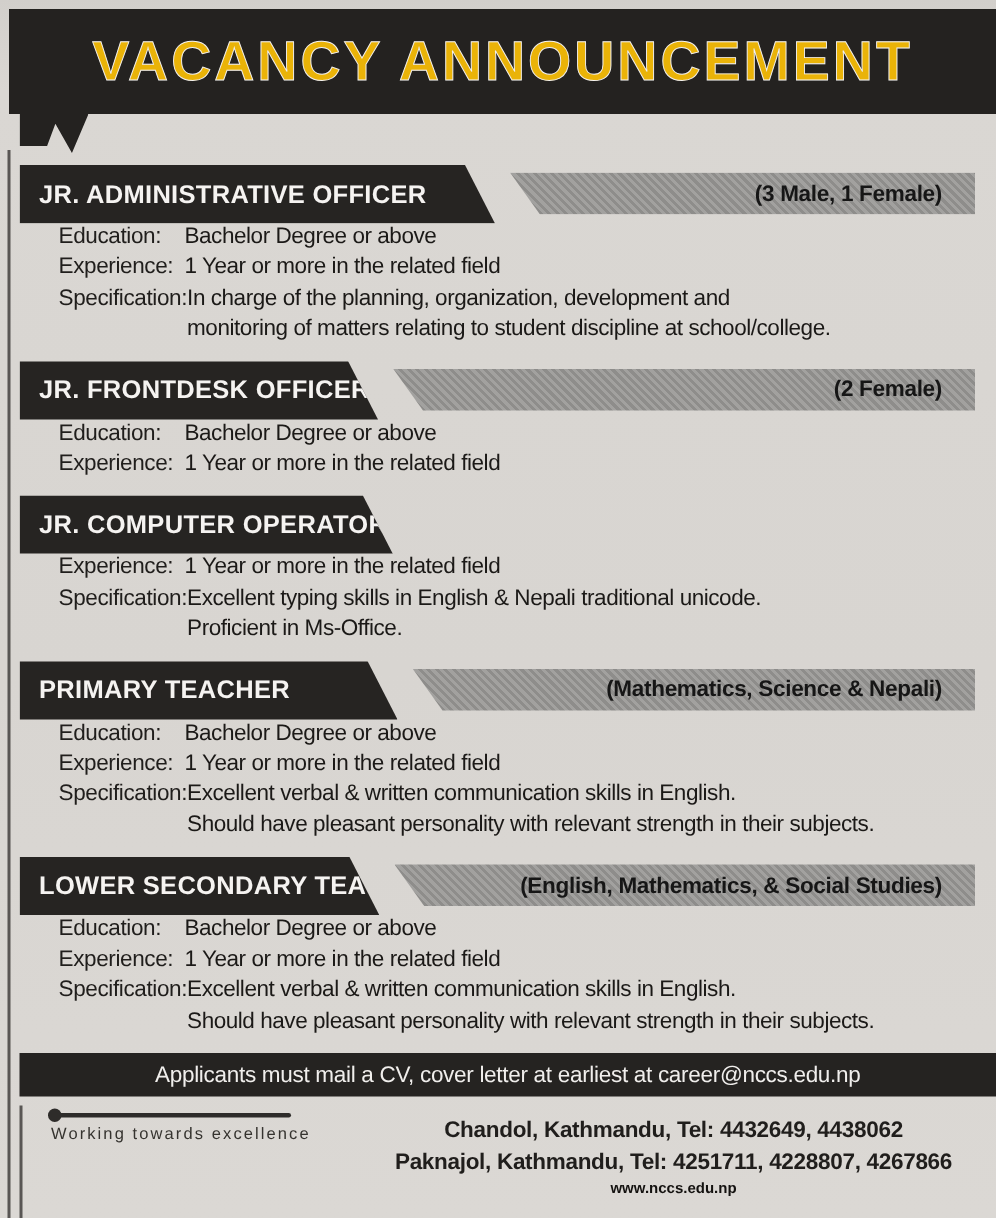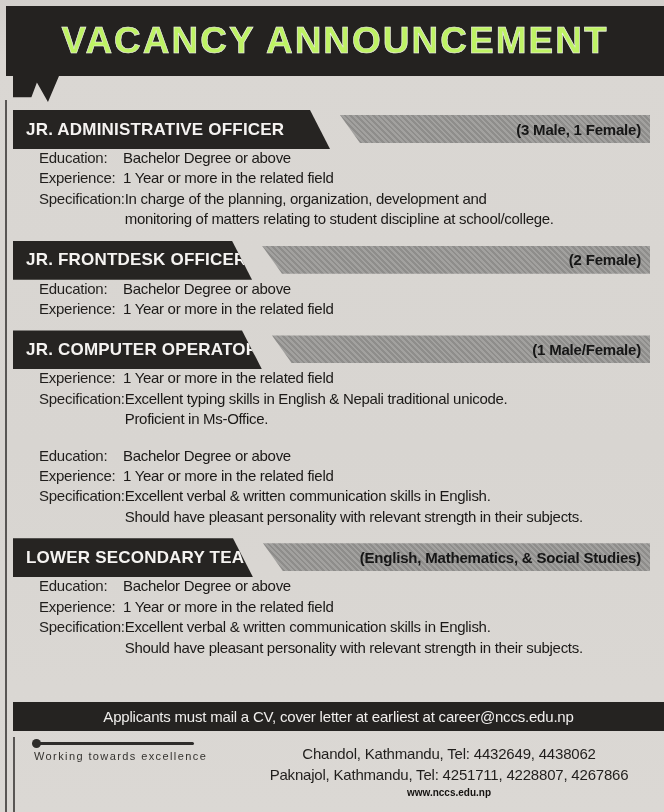--- a/index.html
+++ b/index.html
@@ -9,21 +9,21 @@
     font-family:"Liberation Sans", sans-serif; color:#1c1c1c;
     background:linear-gradient(180deg,#d2cfcb 0,#dad7d3 60px,#d8d5d1 55%,#dbd8d4 100%);
   }
 
   
   .topbar {
     position:absolute; top:6px; left:6px; right:0; height:70px;
     background:#242220; display:flex; align-items:center; justify-content:center;
   }
   .topbar .title {
-    color:#bef264; font-size:37px; font-weight:700; letter-spacing:2px;
+    color:#eab308; font-size:37px; font-weight:700; letter-spacing:2px;
     white-space:nowrap; -webkit-text-stroke:0.6px #f4f2f0;
   }
   .ribbon {
     position:absolute; top:76px; left:13px; width:46px; height:26px; background:#242220;
     clip-path:polygon(0 0, 100% 0, 76% 100%, 52% 25%, 40% 82%, 0 82%);
   }
   .rule-a { position:absolute; left:5px; top:100px; bottom:0; width:2px; background:rgba(45,43,41,.75); }
   .rule-b { position:absolute; left:13px; top:737px; bottom:0; width:2px; background:rgba(45,43,41,.75); }
 
   
@@ -40,21 +40,21 @@
     padding-left:13px; white-space:nowrap;
   }
   .hdr-gray {
     position:absolute; top:5px; height:28px; right:14px;
     background:repeating-linear-gradient(45deg,#a2a19f 0 2px,#8e8d8b 2px 4px);
     clip-path:polygon(0 0, 100% 0, 100% 100%, 20px 100%);
     display:flex; align-items:center; justify-content:flex-end;
   }
   .hdr-gray span {
     color:#161616; font-size:15px; font-weight:700; letter-spacing:-.2px;
-    padding-right:9px; white-space:nowrap;
+    padding-right:22px; white-space:nowrap;
   }
   .rows { padding-top:5px; }
   .row { display:flex; }
   .field-label {
     flex:0 0 123px; padding-left:39px; font-size:15px; line-height:20.4px;
     letter-spacing:-.25px; color:#201e1c;
   }
   .field-value {
     flex:1; font-size:15px; line-height:20.4px; letter-spacing:-.3px;
     color:#1b1917; white-space:pre;
@@ -75,21 +75,21 @@
     letter-spacing:6px; color:transparent; -webkit-text-stroke:2px #2e2c2a;
   }
   @supports not (-webkit-text-stroke: 1px #000) { .logo-text { color:#2e2c2a; } }
   .logo-rule { margin-top:1px; width:160px; height:3px; background:#2e2c2a; border-radius:2px; position:relative; }
   .logo-rule::before {
     content:""; position:absolute; left:-2px; top:-3px; width:9px; height:9px;
     border-radius:50%; background:#2e2c2a;
   }
   .logo-tagline { margin-top:5px; font-size:11px; letter-spacing:1.4px; color:#35332f; white-space:nowrap; }
   .footer-right { flex:1; text-align:center; padding-top:4px; padding-right:10px; }
-  .address-line { font-size:15px; font-weight:400; line-height:21px; letter-spacing:-.2px; color:#201e1c; white-space:nowrap; }
+  .address-line { font-size:15px; font-weight:700; line-height:21px; letter-spacing:-.2px; color:#201e1c; white-space:nowrap; }
   .website { font-size:10px; font-weight:700; margin-top:2px; color:#141210; }
 </style>
 </head>
 <body>
 
 <div class="page">
 
   <div class="topbar">
     <span class="title">VACANCY ANNOUNCEMENT</span>
   </div>
@@ -144,38 +144,43 @@
           <div class="field-value">1 Year or more in the related field</div>
         </div>
       </div>
     </section>
 
     <section class="job">
       <div class="hdr">
         <div class="hdr-dark" style="width:249px">
           <span>JR. COMPUTER OPERATOR</span>
         </div>
-        <div class="hdr-gray" style="left:272px">
-          <span>(1 Male/Female)</span>
-        </div>
       </div>
       <div class="rows">
         <div class="row">
           <div class="field-label">Experience:</div>
           <div class="field-value">1 Year or more in the related field</div>
         </div>
         <div class="row">
           <div class="field-label">Specification:</div>
           <div class="field-value">Excellent typing skills in English &amp; Nepali traditional unicode.
 Proficient in Ms-Office.</div>
         </div>
       </div>
     </section>
 
     <section class="job">
+      <div class="hdr">
+        <div class="hdr-dark" style="width:252px">
+          <span>PRIMARY TEACHER</span>
+        </div>
+        <div class="hdr-gray" style="left:275px">
+          <span>(Mathematics, Science &amp; Nepali)</span>
+        </div>
+      </div>
       <div class="rows">
         <div class="row">
           <div class="field-label">Education:</div>
           <div class="field-value">Bachelor Degree or above</div>
         </div>
         <div class="row">
           <div class="field-label">Experience:</div>
           <div class="field-value">1 Year or more in the related field</div>
         </div>
         <div class="row">

